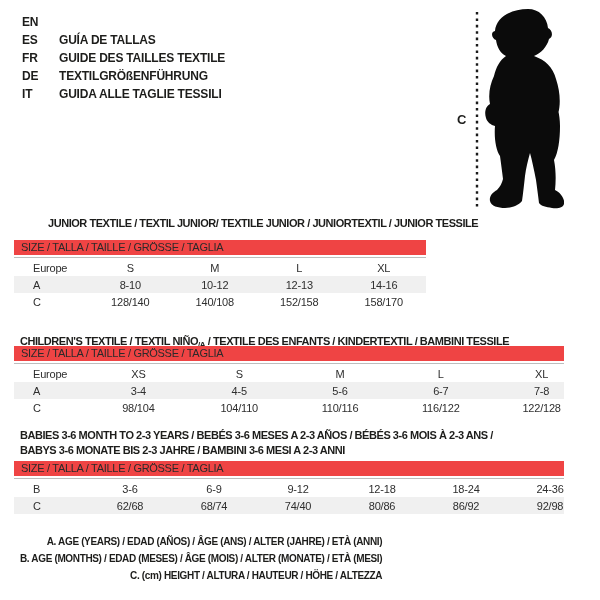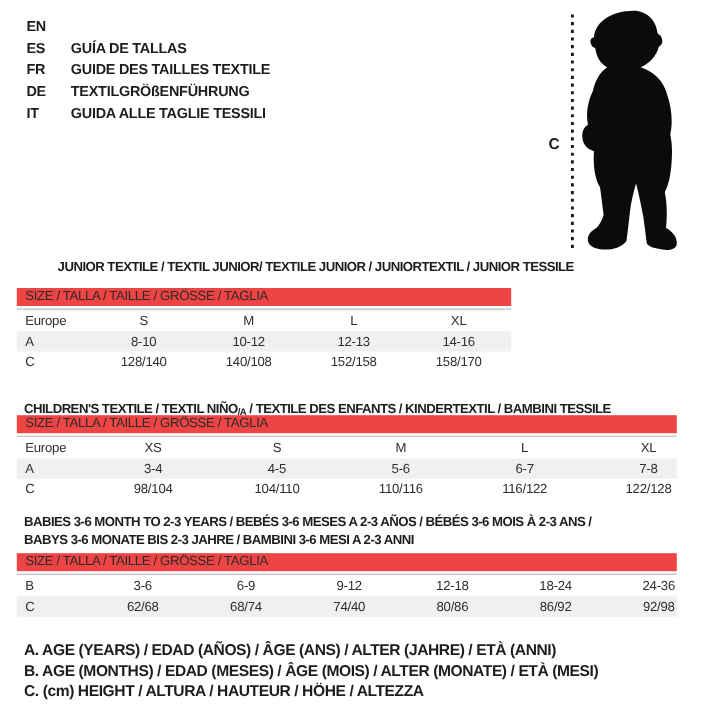--- a/index.html
+++ b/index.html
@@ -26,27 +26,27 @@
 
   
   .size-table { position:absolute; }
   .size-bar { height:15px; background:#ef4444; font-size:11px; line-height:15px;
               padding-left:7px; letter-spacing:-0.3px; color:#2a2a2a; }
   .bar-rule { height:1px; background:#bdbdbd; margin-top:2px; }
   .rows { margin-top:1px; }
   .trow { display:flex; height:17px; align-items:center; font-size:11px;
           letter-spacing:-0.2px; color:#2e2e2e; }
   .rows .trow:nth-child(even) { background:#f0f0f0; }
-  .tlabel { width:62px; padding-left:7px; box-sizing:border-box; }
+  .tlabel { width:62px; padding-left:7px; box-sizing:border-box;margin-left:12px; }
   .tcell { flex:1; text-align:center; }
 
   
   .notes { position:absolute; left:20px; top:533px; }
-  .note-line { height:17px; line-height:17px; font-weight:bold; font-size:13px;
-               letter-spacing:-0.35px; white-space:nowrap; }
+  .note-line { height:17px; line-height:17px; font-weight:bold; font-size:10px;
+               letter-spacing:-0.35px; white-space:nowrap;text-align:right; }
 </style>
 </head>
 <body>
 
 <div class="page">
 
   <div class="lang-block">
     <div class="lang-row">
       <span class="lang-code">EN</span>
     </div>

